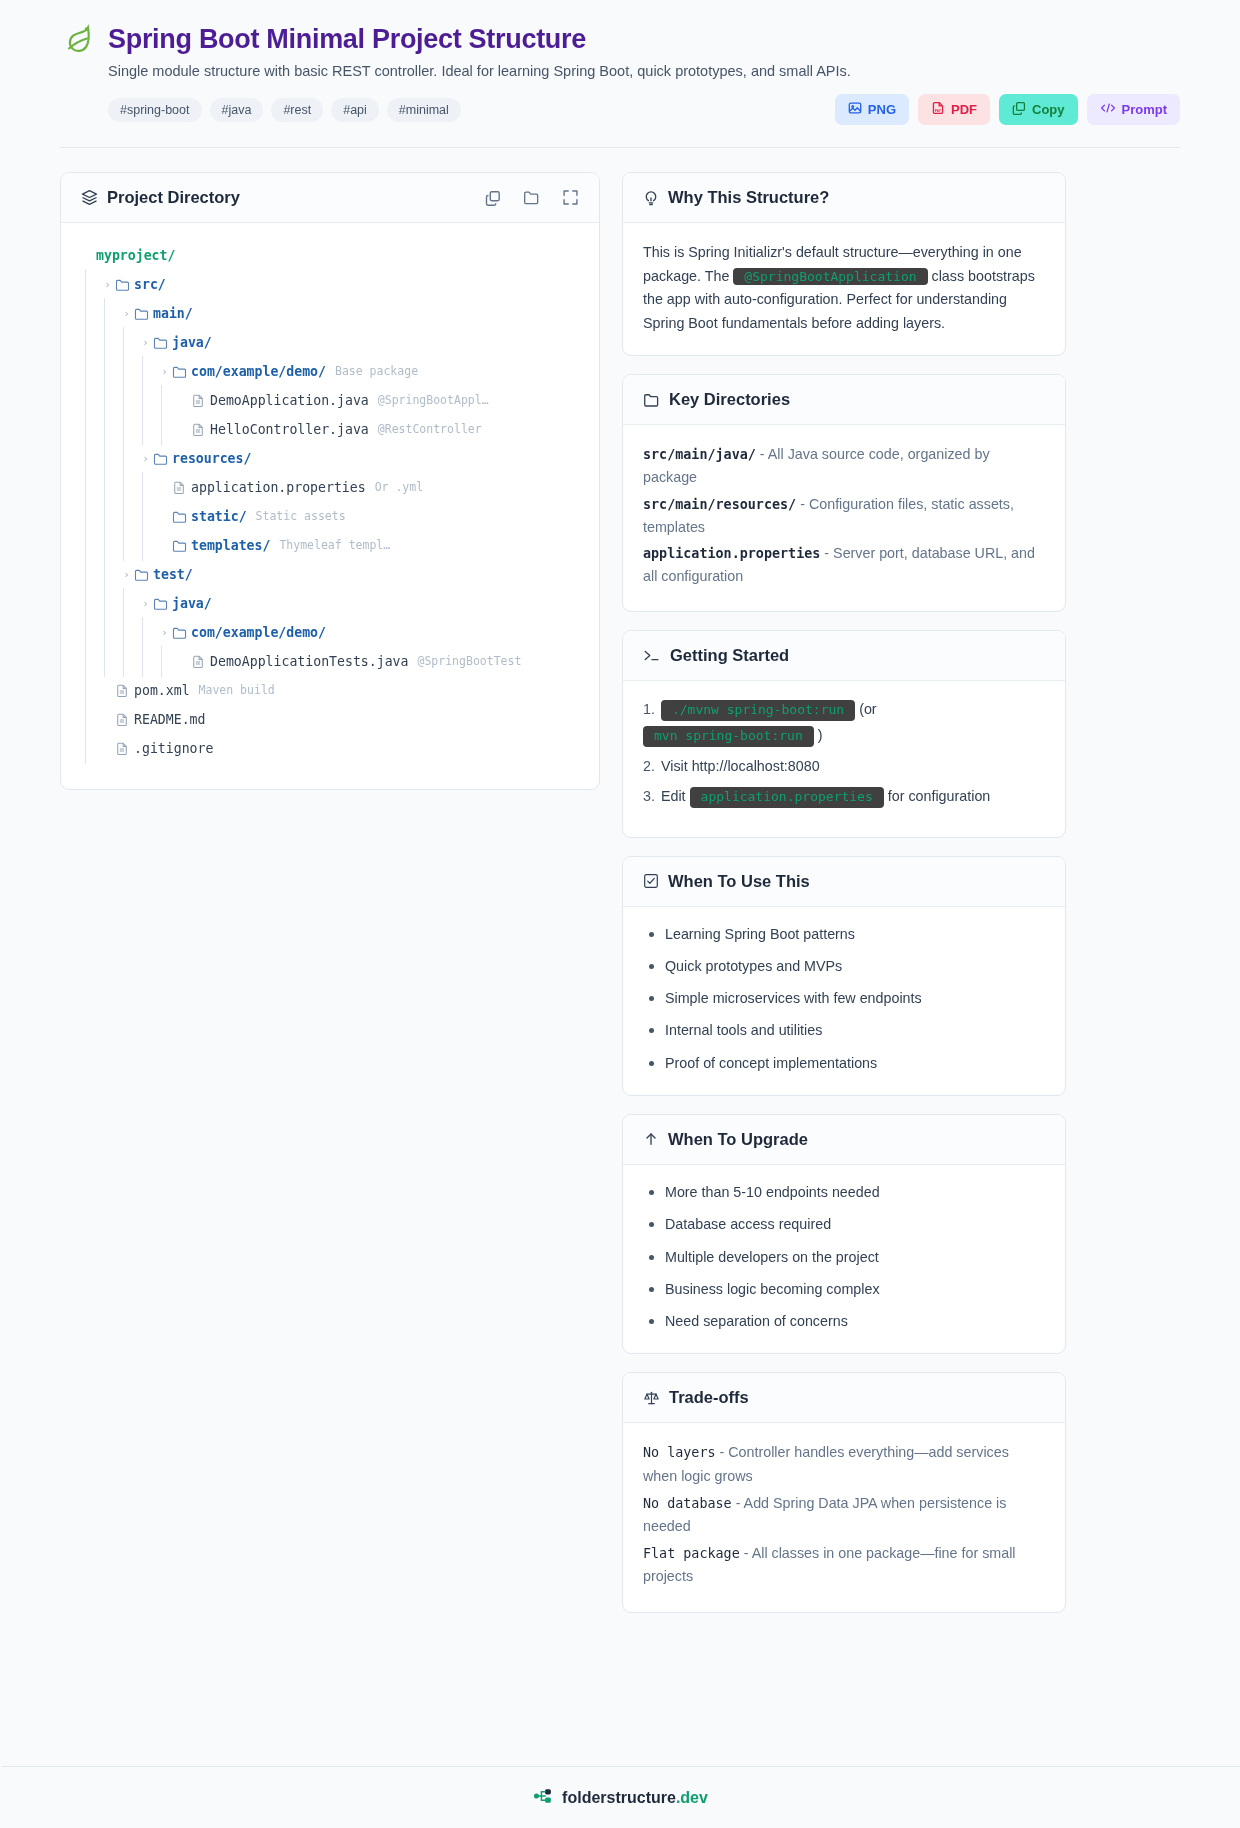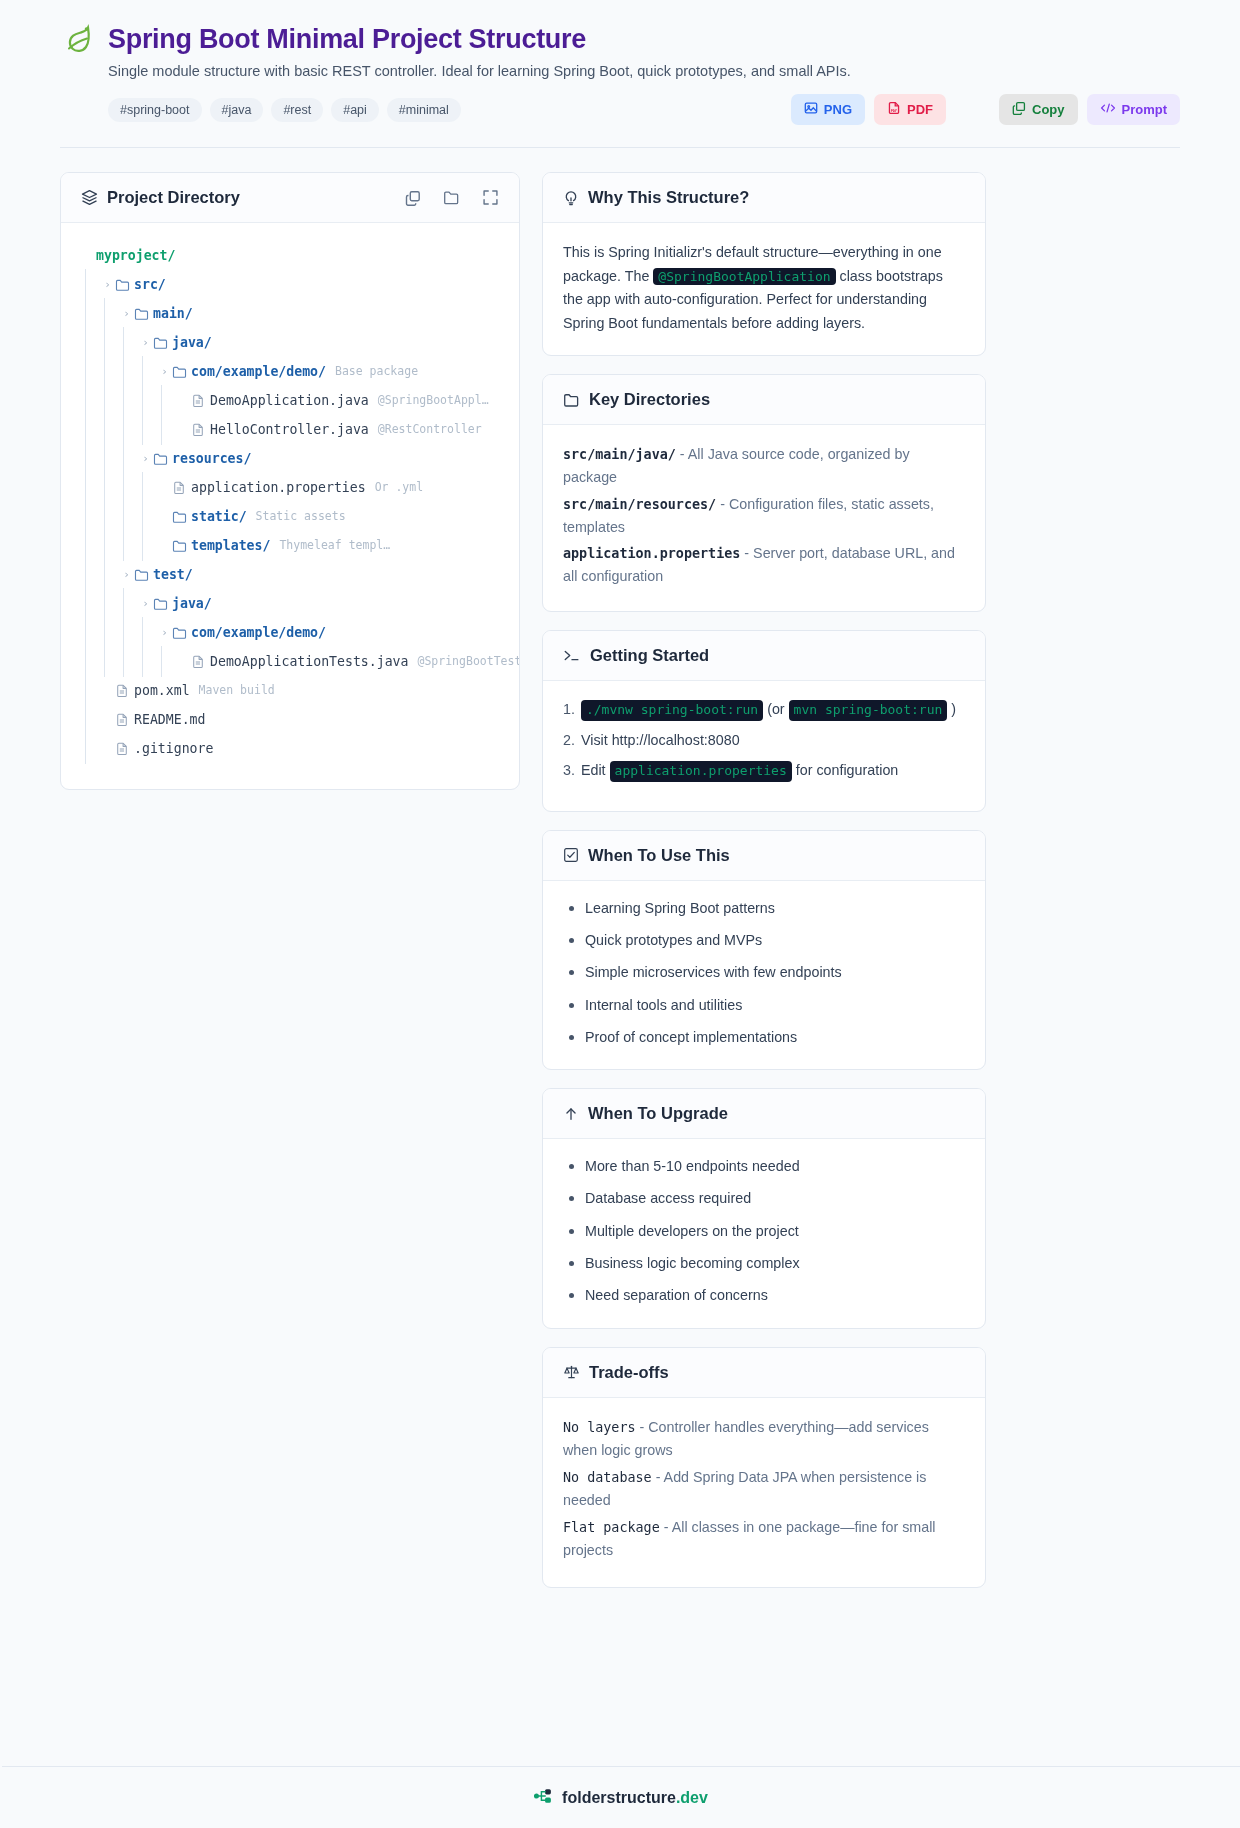--- a/index.html
+++ b/index.html
@@ -68,36 +68,36 @@
     border-radius: 7px;
     padding: 7px 13px;
     font-size: 13px;
     font-weight: bold;
     border: none;
     cursor: pointer;
     font-family: "Liberation Sans", sans-serif;
   }
   .btn-png    { background: #dbeafe; color: #2563eb; }
   .btn-pdf    { background: #fde2e4; color: #e11d48; }
-  .btn-copy   { background: #e5e5e5; color: #15803d; margin-left: 44px; }
+  .btn-copy   { background: #5eead4; color: #15803d; }
   .btn-prompt { background: #ede9fe; color: #7c3aed; }
 
   .divider {
     height: 1px;
     background: #e2e8f0;
     margin: 8px 0 24px 0;
   }
 
   
   .columns {
     display: flex;
     gap: 22px;
     align-items: flex-start;
   }
-  .col-left  { width: 460px; flex: none; }
+  .col-left  { width: 540px; flex: none; }
   .col-right { width: 444px; flex: none; }
 
   
   .card {
     background: #ffffff;
     border: 1px solid #e2e8f0;
     border-radius: 9px;
     margin-bottom: 18px;
     overflow: hidden;
   }
@@ -199,24 +199,24 @@
 
   
   .prose {
     font-size: 14.3px;
     line-height: 1.65;
     color: #334155;
   }
 
   code.inline {
     font-family: "DejaVu Sans Mono", monospace;
-    background: #0f172a;
+    background: #404040;
     color: #0e9f6e;
     border-radius: 4px;
-    padding: 1px 5px;
+    padding: 1px 11px;
     font-size: 13px;
     text-align: right;
   }
 
   .kd-row {
     font-size: 14.3px;
     line-height: 1.62;
     color: #64748b;
     margin-bottom: 3px;
   }

